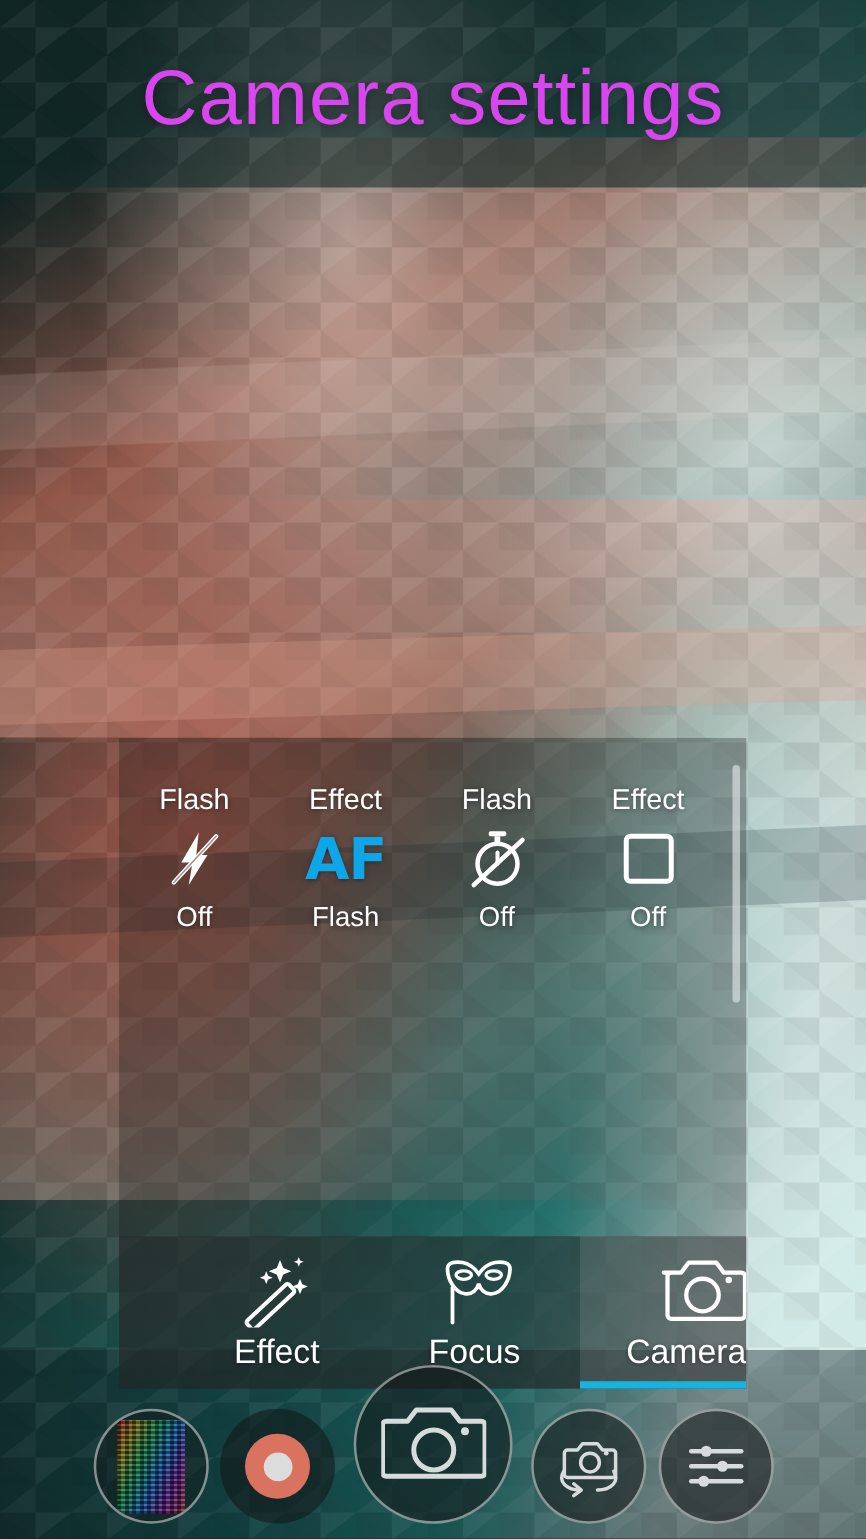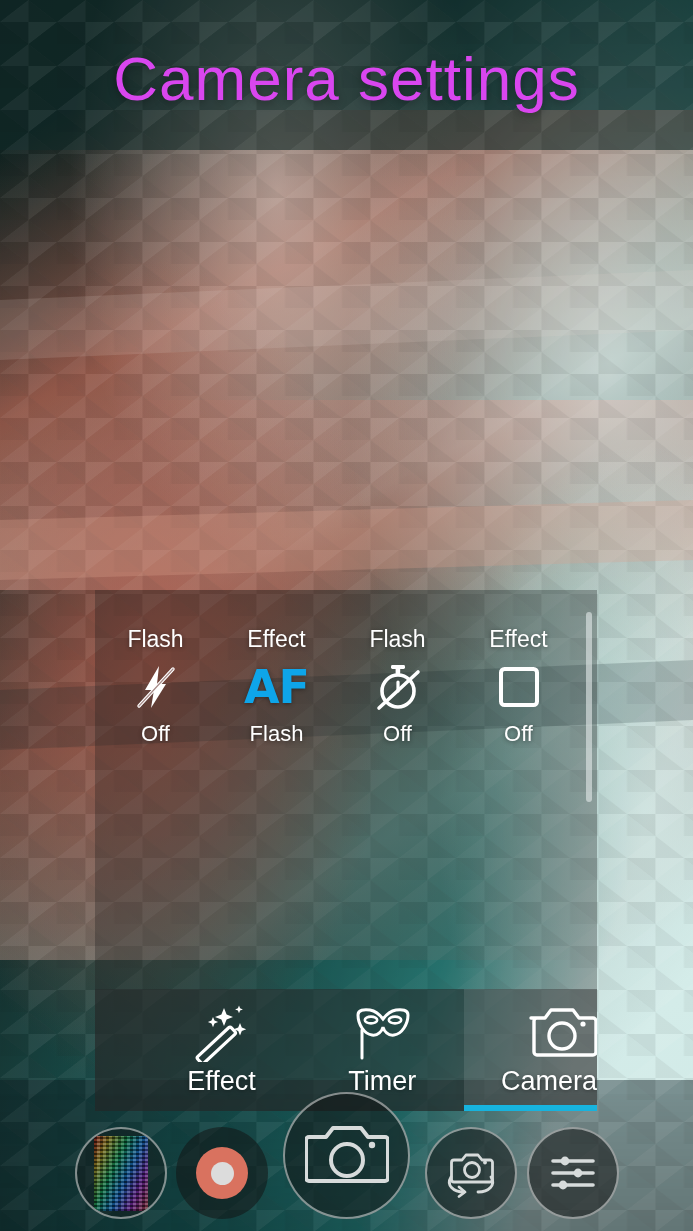--- a/index.html
+++ b/index.html
@@ -303,21 +303,21 @@
 
       <div class="tab">
         <div class="tab-icon">
           <svg width="66" height="58" viewBox="0 0 66 58">
             <path d="M8 11 C8 6 14 5 20 6 C26 7 30 11 33 15 C36 11 40 7 46 6 C52 5 58 6 58 11 C58 20 52 30 44 31 C38 32 34 27 33 23 C32 27 28 32 22 31 C14 30 8 20 8 11 Z" fill="none" stroke="#ffffff" stroke-width="3"></path>
             <ellipse cx="21" cy="16" rx="6.2" ry="3.4" fill="none" stroke="#ffffff" stroke-width="2.6"></ellipse>
             <ellipse cx="45" cy="16" rx="6.2" ry="3.4" fill="none" stroke="#ffffff" stroke-width="2.6"></ellipse>
             <line x1="12" y1="26" x2="12" y2="54" stroke="#ffffff" stroke-width="3" stroke-linecap="round"></line>
           </svg>
         </div>
-        <div class="tab-label">Timer</div>
+        <div class="tab-label">Focus</div>
       </div>
 
       <div class="tab active">
         <div class="tab-icon">
           <svg width="70" height="58" viewBox="0 0 70 58">
             <path d="M4 14 h14 l6 -8 h22 l6 8 h14 a3 3 0 0 1 3 3 v31 a3 3 0 0 1 -3 3 h-56 a3 3 0 0 1 -3 -3 v-31 a3 3 0 0 1 3 -3 Z" fill="none" stroke="#ffffff" stroke-width="3.4" stroke-linejoin="round"></path>
             <circle cx="35" cy="32" r="13" fill="none" stroke="#ffffff" stroke-width="3.4"></circle>
             <circle cx="56" cy="20" r="2.6" fill="#ffffff"></circle>
           </svg>
         </div>

